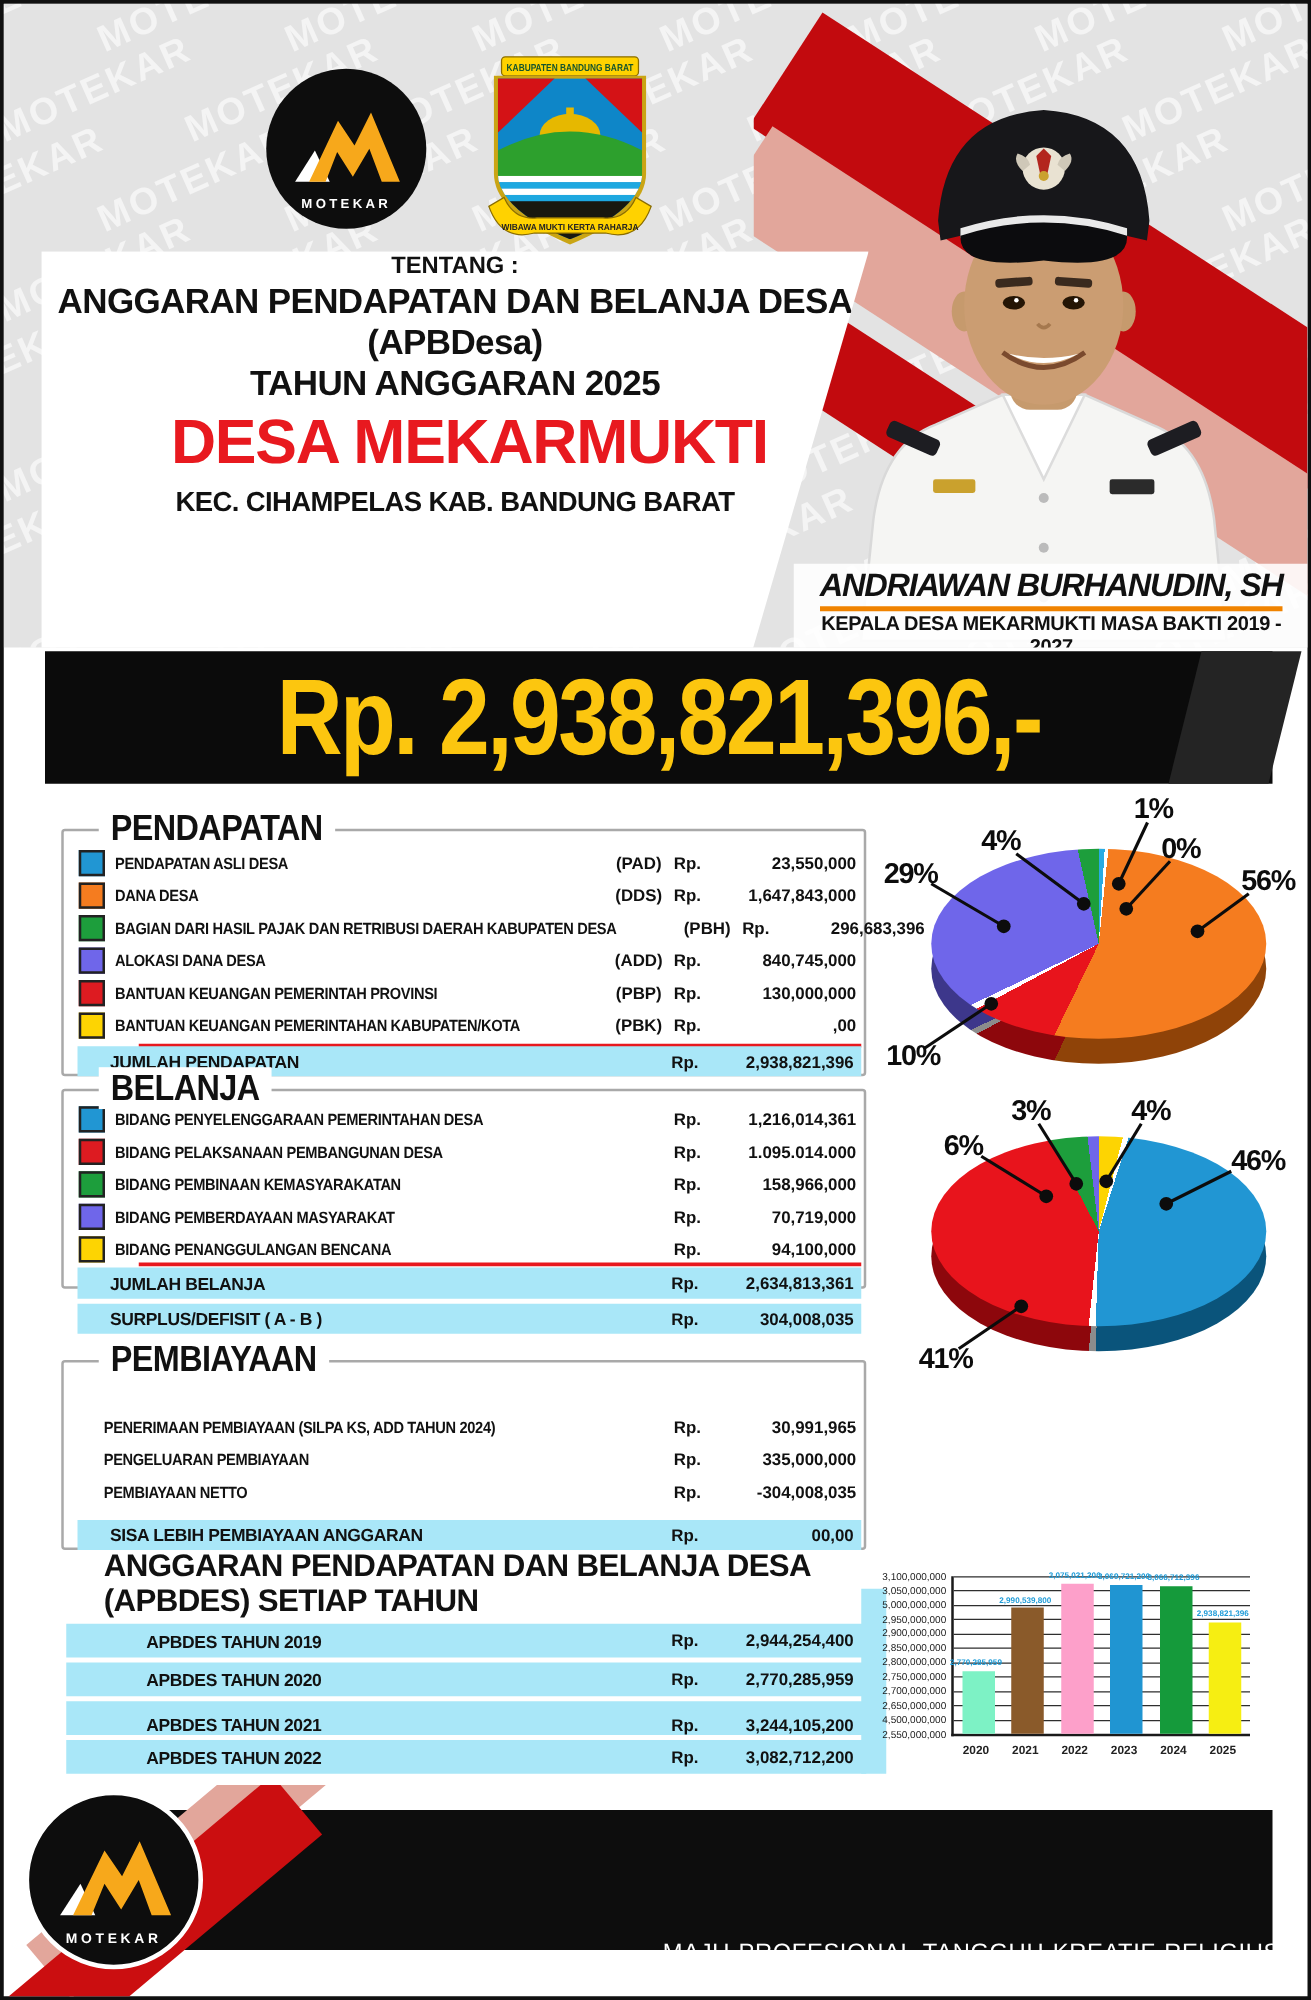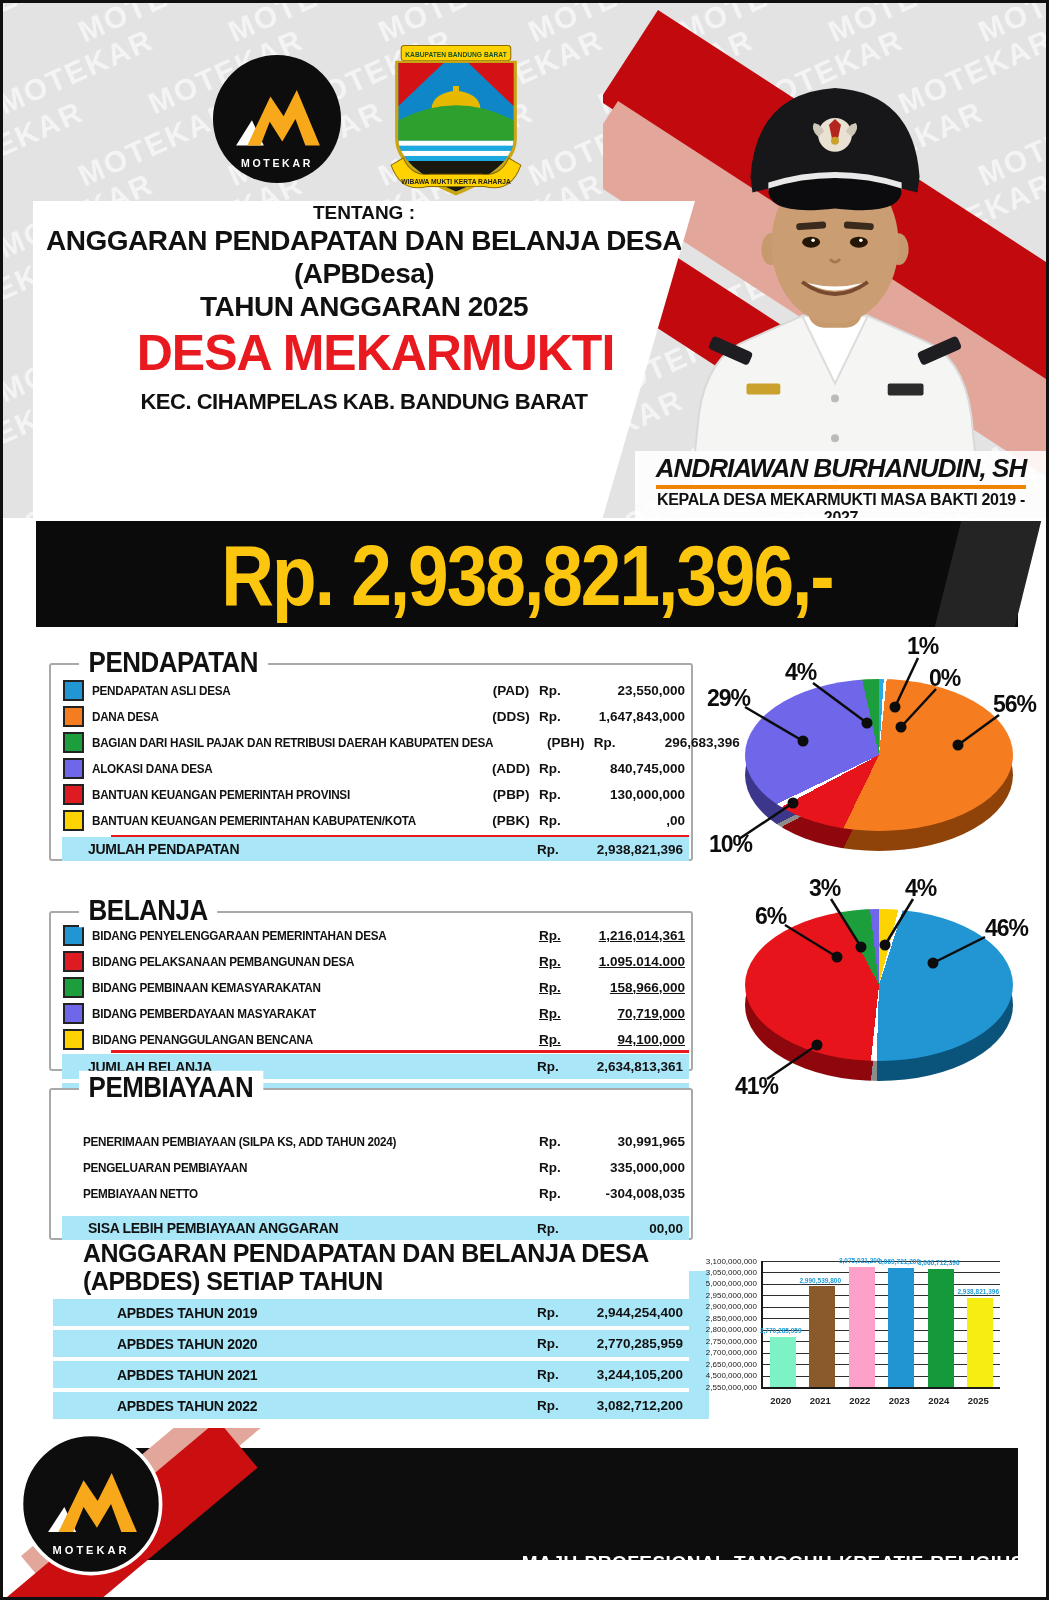--- a/index.html
+++ b/index.html
@@ -73,21 +73,21 @@
   .bc-xlabel{position:absolute;top:140px;text-align:center;font-size:9.5px;font-weight:700;color:#222;}
   .decor-cyan{position:absolute;left:686px;top:1268px;width:20px;height:148px;background:#a9e7f8;}
   
   .footer{position:absolute;left:0;top:1425px;width:100%;height:170px;overflow:hidden;}
   .footer-bar{position:absolute;left:92px;top:20px;width:923px;height:112px;background:#0d0d0d;z-index:1;}
   .foot-rib{position:absolute;transform-origin:0 0;z-index:2;}
   .foot-logo{position:absolute;left:14px;top:2px;z-index:3;}
   .wordmark{position:absolute;left:150px;top:14px;font-size:76px;font-weight:900;font-style:italic;color:#fff;
             letter-spacing:-4px;transform:skewX(-4deg);white-space:nowrap;}
   .wordmark .k{color:#f7a81b;}
-  .tagline{position:absolute;right:22px;bottom:24px;font-size:19px;font-weight:700;color:#fff;letter-spacing:.5px;z-index:3;}
+  .tagline{position:absolute;right:22px;bottom:24px;font-size:19px;font-weight:400;color:#fff;letter-spacing:.5px;z-index:3;}
 </style>
 </head>
 <body>
 
 <div class="poster">
 
   <div class="header-bg">
     <div id="wm-header">
         <span class="wm" style="left: -80px; top: -20px;">MOTEKAR</span>
         <span class="wm" style="left: 70px; top: -20px;">MOTEKAR</span>
@@ -316,21 +316,21 @@
         <circle cx="208" cy="96" r="5.5" fill="#0c0c0c"></circle>
       </svg>
       <span class="pct-label" style="left: 214px; top: 2px;">1%</span>
       <span class="pct-label" style="left: 300px; top: 60px;">56%</span>
       <span class="pct-label" style="left: 16px; top: 200px;">10%</span>
       <span class="pct-label" style="left: 14px; top: 54px;">29%</span>
       <span class="pct-label" style="left: 92px; top: 28px;">4%</span>
       <span class="pct-label" style="left: 236px; top: 34px;">0%</span>
     </div>
 
-  <div class="secbox" style="top:908px;height:160px;text-decoration:underline;">
+  <div class="secbox" style="top:868px;height:160px;">
     <div class="sec-head">BELANJA</div>
     <div style="padding-top:9px;">
         <div class="legend-row">
           <span class="swatch" style="background: rgb(33, 150, 211);"></span>
           <span class="row-label"><span>BIDANG PENYELENGGARAAN PEMERINTAHAN DESA</span></span>
           <span class="row-rp">Rp.</span>
           <span class="row-value">1,216,014,361</span>
         </div>
         <div class="legend-row">
           <span class="swatch" style="background: rgb(221, 27, 33);"></span>
@@ -426,21 +426,21 @@
       <div class="apb-row" style="top: 1296px;">
         <span class="trow-label">APBDES TAHUN 2019</span>
         <span class="row-rp">Rp.</span>
         <span class="row-value" style="font-weight: 900;">2,944,254,400</span>
       </div>
       <div class="apb-row" style="top: 1327px;">
         <span class="trow-label">APBDES TAHUN 2020</span>
         <span class="row-rp">Rp.</span>
         <span class="row-value" style="font-weight: 900;">2,770,285,959</span>
       </div>
-      <div class="apb-row" style="top: 1358px;">
+      <div class="apb-row" style="top: 1358px; align-items: flex-end;">
         <span class="trow-label">APBDES TAHUN 2021</span>
         <span class="row-rp">Rp.</span>
         <span class="row-value" style="font-weight: 900;">3,244,105,200</span>
       </div>
       <div class="apb-row" style="top: 1389px;">
         <span class="trow-label">APBDES TAHUN 2022</span>
         <span class="row-rp">Rp.</span>
         <span class="row-value" style="font-weight: 900;">3,082,712,200</span>
       </div>
     </div>

